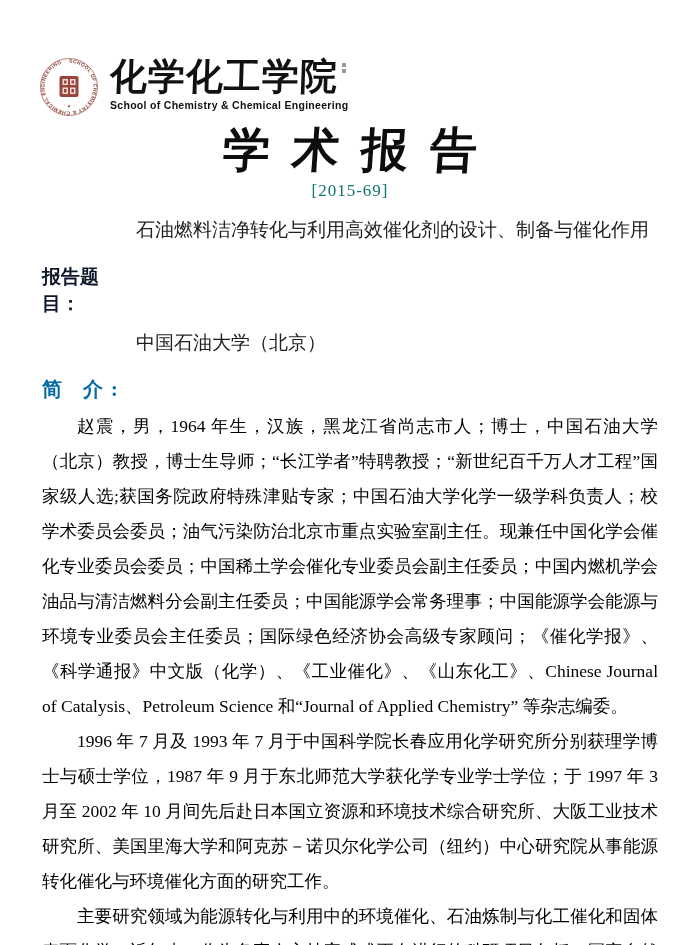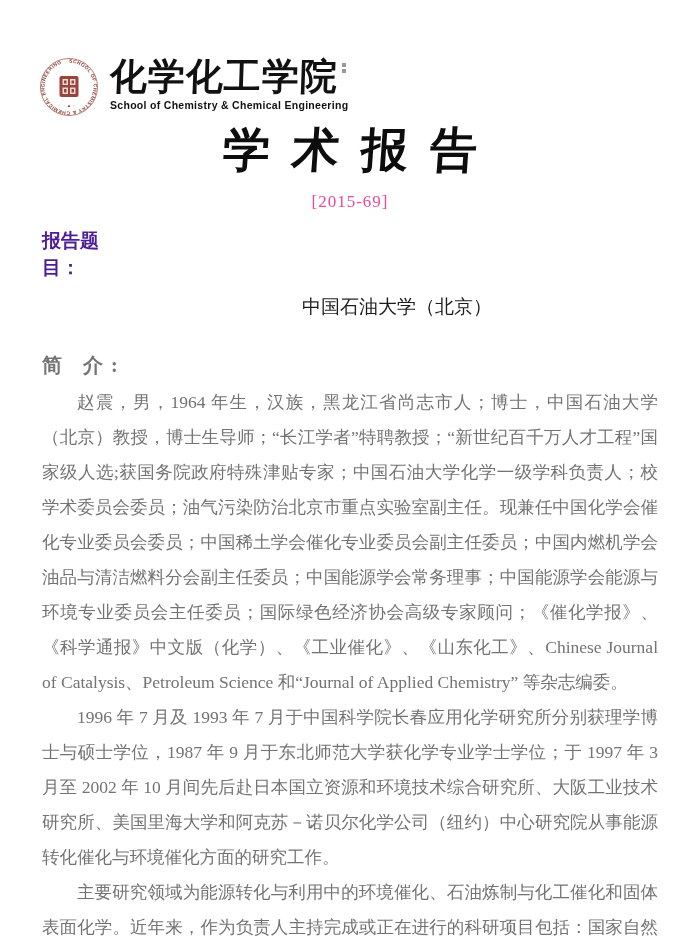--- a/index.html
+++ b/index.html
@@ -43,41 +43,41 @@
   .report-title {
     text-align:center;
     font-size:47px; font-weight:bold;
     letter-spacing:22px; text-indent:22px;
     margin-top:2px; line-height:1.25;
     color:#0d0d0d;
     transform:skewX(-4deg);
   }
   .issue-number {
     text-align:center; font-size:17px; letter-spacing:1px;
-    margin-top:12px; color:#ec4899;
+    margin-top:1px; color:#0f766e;
   }
 
   
   .fields { margin-top:15px; }
   .field-row { display:flex; font-size:19px; line-height:1.45; margin-top:11px; }
-  .field-label { font-weight:bold; width:94px; flex-shrink:0; color:#4c1d95; }
+  .field-label { font-weight:bold; width:94px; flex-shrink:0; color:#0f172a;margin-top:47px; }
   .field-value { flex:1; color:#1e1e1e; }
-  .field-row.indent-only { padding-left:94px;text-align:center; }
+  .field-row.indent-only { padding-left:94px; }
 
   
   .intro-heading {
     font-size:20px; font-weight:bold; letter-spacing:8px;
-    margin-top:32px; color:#737373;
+    margin-top:20px; color:#0369a1;
   }
   .intro-paragraphs p {
     margin:0; padding:0;
     font-size:17.5px; line-height:35px;
     text-align:justify;
     text-indent:2em;
-    color:#737373;
+    color:#000000;
   }
   .intro-paragraphs p:first-child { margin-top:6px; }
 </style>
 </head>
 <body>
 
 <div class="page">
 
   <div class="logo-row">
     <svg class="seal" viewBox="0 0 62 64" aria-hidden="true">
@@ -112,20 +112,21 @@
   </div>
 
   <div class="content">
 
     <div class="report-title">学术报告</div>
     <div class="issue-number">[2015-69]</div>
 
     <div class="fields">
       <div class="field-row">
         <span class="field-label">报告题目：</span>
+        <span class="field-value">石油燃料洁净转化与利用高效催化剂的设计、制备与催化作用</span>
       </div>
       <div class="field-row indent-only">
         <span class="field-value">中国石油大学（北京）</span>
       </div>
     </div>
 
     <div class="intro-heading">简 介:</div>
     <div class="intro-paragraphs">
       <p>赵震，男，1964 年生，汉族，黑龙江省尚志市人；博士，中国石油大学（北京）教授，博士生导师；“长江学者”特聘教授；“新世纪百千万人才工程”国家级人选;获国务院政府特殊津贴专家；中国石油大学化学一级学科负责人；校学术委员会委员；油气污染防治北京市重点实验室副主任。现兼任中国化学会催化专业委员会委员；中国稀土学会催化专业委员会副主任委员；中国内燃机学会油品与清洁燃料分会副主任委员；中国能源学会常务理事；中国能源学会能源与环境专业委员会主任委员；国际绿色经济协会高级专家顾问；《催化学报》、《科学通报》中文版（化学）、《工业催化》、《山东化工》、Chinese Journal of Catalysis、Petroleum Science 和“Journal of Applied Chemistry” 等杂志编委。</p>
       <p>1996 年 7 月及 1993 年 7 月于中国科学院长春应用化学研究所分别获理学博士与硕士学位，1987 年 9 月于东北师范大学获化学专业学士学位；于 1997 年 3 月至 2002 年 10 月间先后赴日本国立资源和环境技术综合研究所、大阪工业技术研究所、美国里海大学和阿克苏－诺贝尔化学公司（纽约）中心研究院从事能源转化催化与环境催化方面的研究工作。</p>

